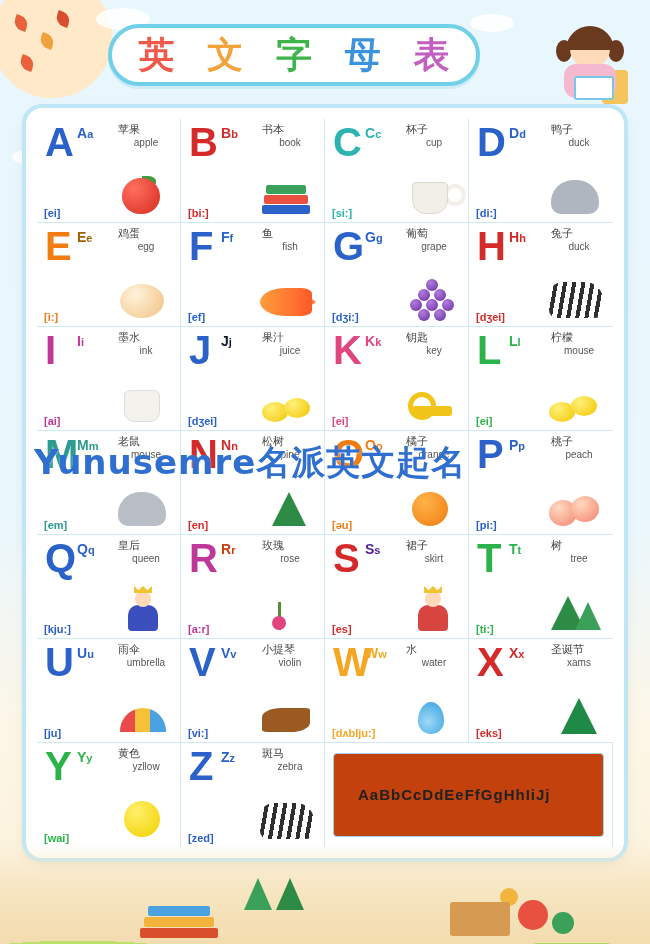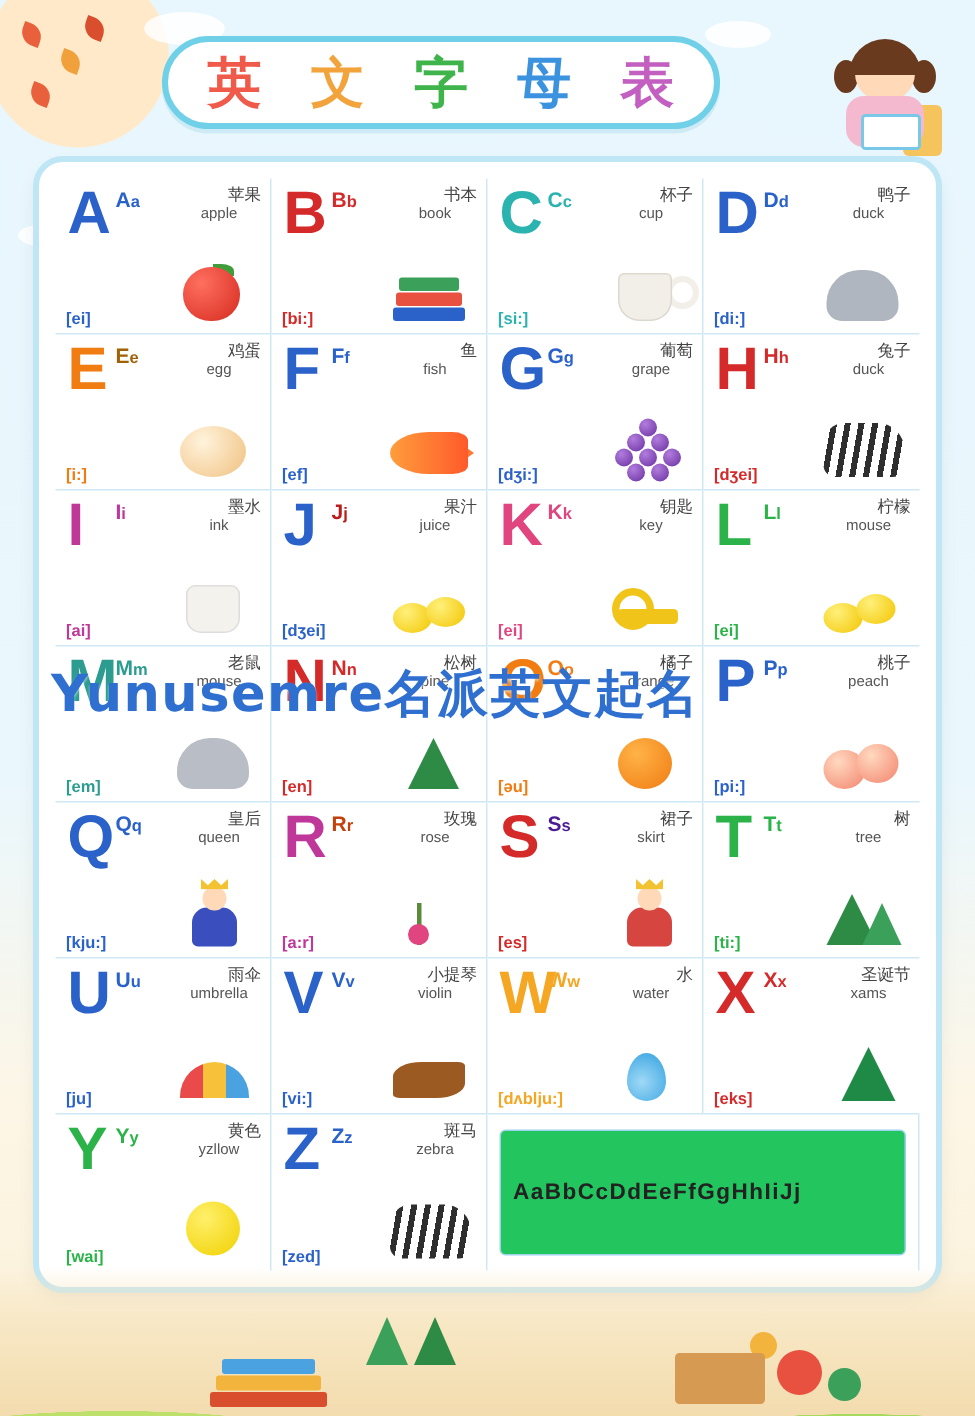--- a/index.html
+++ b/index.html
@@ -88,21 +88,21 @@
   .pair{
     position:absolute;left:40px;top:6px;
     font-size:13px;font-weight:bold;
     white-space:nowrap;
   }
   .pair .up{font-size:14px;}
   .pair .lo{font-size:11px;}
   .ch{
     position:absolute;right:6px;top:4px;
     font-family:"DejaVu Sans", sans-serif;
-    font-size:11px;color:#444;text-align:right;line-height:13px;
+    font-size:11px;color:#444;text-align:left;line-height:13px;
     width:56px;
   }
   .en{
     position:absolute;right:6px;top:18px;
     font-size:10px;color:#555;text-align:center;line-height:12px;
     width:56px;
   }
   .ipa{
     position:absolute;left:7px;bottom:3px;
     font-size:11px;font-weight:bold;
@@ -141,21 +141,21 @@
   .violin{position:absolute;left:6px;bottom:6px;width:48px;height:24px;background:#9b5a22;border-radius:40% 10% 40% 10%;}
   .drop{position:absolute;left:18px;bottom:4px;width:26px;height:32px;background:radial-gradient(circle at 38% 60%,#9fd9f6,#2f9fe0);border-radius:50% 50% 50% 50%/60% 60% 40% 40%;transform:rotate(0deg);}
   .xmas{position:absolute;left:16px;bottom:4px;width:0;height:0;border-left:18px solid transparent;border-right:18px solid transparent;border-bottom:36px solid #1f8a45;}
   .ball{position:absolute;left:12px;bottom:6px;width:36px;height:36px;border-radius:50%;background:radial-gradient(circle at 35% 30%,#fff06a,#f0d000);}
   
   .alpha-cell{grid-column:3 / span 2;padding:10px 8px;}
   .alpha-box{
     width:100%;height:100%;
     border:1.5px solid #9bd4ea;border-radius:4px;
     display:flex;flex-direction:column;justify-content:center;
-    box-sizing:border-box;padding:6px 8px;background:#22c55e;
+    box-sizing:border-box;padding:6px 24px;background:#c2410c;
   }
   .alpha-row{
     font-size:15px;font-weight:bold;color:#222;letter-spacing:1px;
     line-height:22px;white-space:nowrap;
   }
   
   .watermark{
     position:absolute;left:34px;top:440px;width:590px;
     font-family:"DejaVu Sans", sans-serif;
     font-size:34px;font-weight:bold;color:#2f6fd0;
@@ -305,21 +305,21 @@
           <div class="pair" style="color:#c0379a"><span class="up">I</span><span class="lo">i</span></div>
           <div class="ch">墨水</div>
           <div class="en">ink</div>
           <div class="ipa" style="color:#c0379a">[ai]</div>
           <div class="pic">
             <div class="ink"></div>
           </div>
         </div>
         <div class="cell">
           <div class="big" style="color:#2b62c9">J</div>
-          <div class="pair" style="color:#b91c1c"><span class="up">J</span><span class="lo">j</span></div>
+          <div class="pair" style="color:#0f172a"><span class="up">J</span><span class="lo">j</span></div>
           <div class="ch">果汁</div>
           <div class="en">juice</div>
           <div class="ipa" style="color:#2b62c9">[dʒei]</div>
           <div class="pic">
             <div class="lemon" style="left:6px;bottom:4px;"></div>
             <div class="lemon" style="left:28px;bottom:8px;"></div>
           </div>
         </div>
         <div class="cell">
           <div class="big" style="color:#e0457f">K</div>

